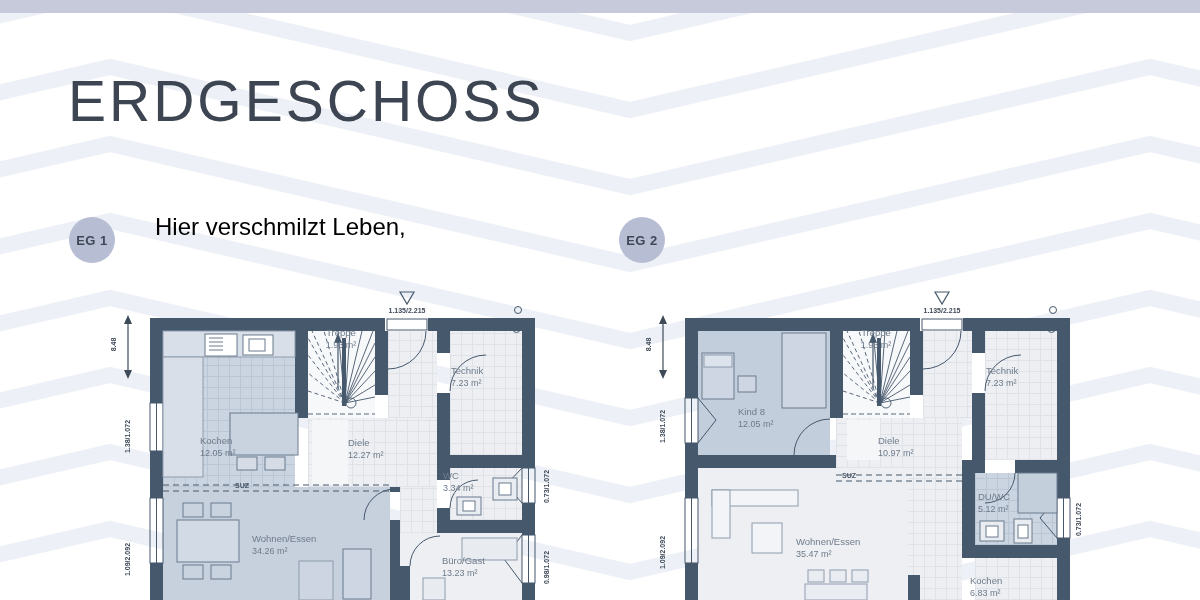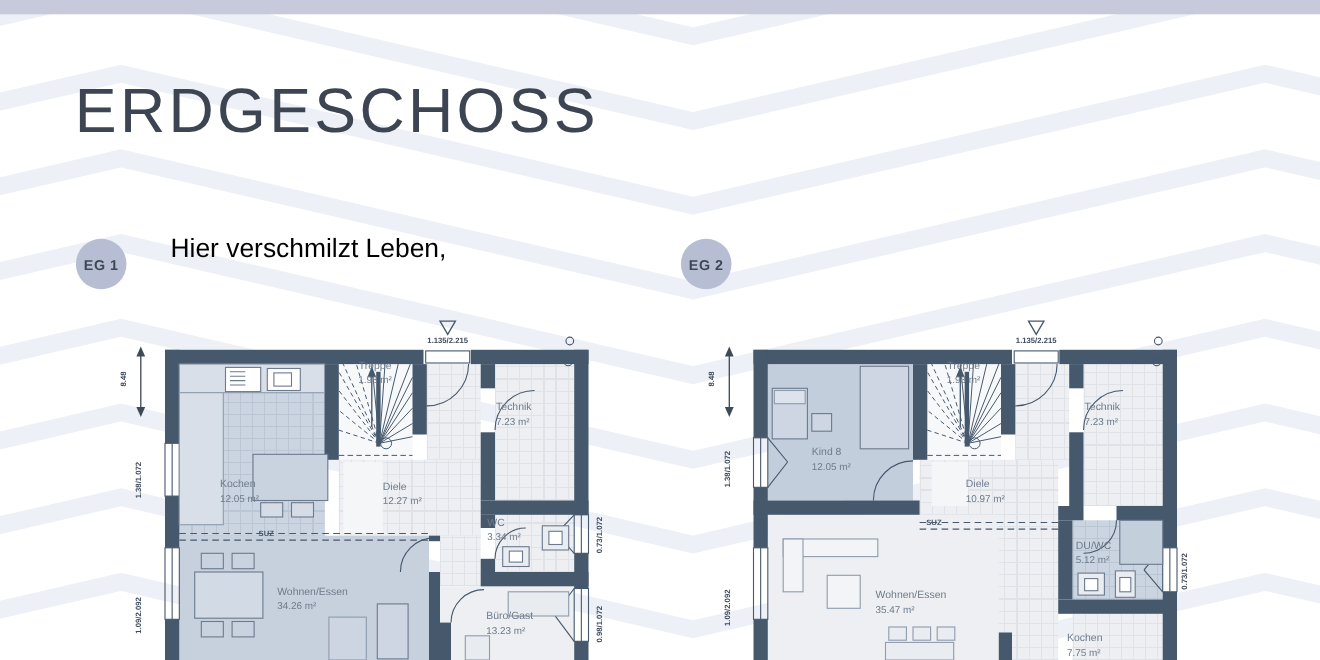--- a/index.html
+++ b/index.html
@@ -413,21 +413,21 @@
   <div class="room-label" style="left:338px;top:208px;">
     <div>DU/WC</div>
     <div class="area">5.12 m²</div>
   </div>
   <div class="room-label" style="left:156px;top:253px;">
     <div>Wohnen/Essen</div>
     <div class="area">35.47 m²</div>
   </div>
   <div class="room-label" style="left:330px;top:292px;">
     <div>Kochen</div>
-    <div class="area">7.75 m²</div>
+    <div class="area">6.83 m²</div>
   </div>
   <div class="suz-label" style="left:202px;top:189px;">SUZ</div>
 
   <div class="dim-label" style="left:276px;top:24px;width:52px;text-align:center;">1.135/2.215</div>
   <div class="dim-label vert" style="left:-22px;top:58px;">8.48</div>
   <div class="dim-label vert" style="left:-8px;top:140px;">1.38/1.072</div>
   <div class="dim-label vert" style="left:-8px;top:266px;">1.09/2.092</div>
   <div class="dim-label vert" style="left:408px;top:233px;">0.73/1.072</div>
 </div>
 

